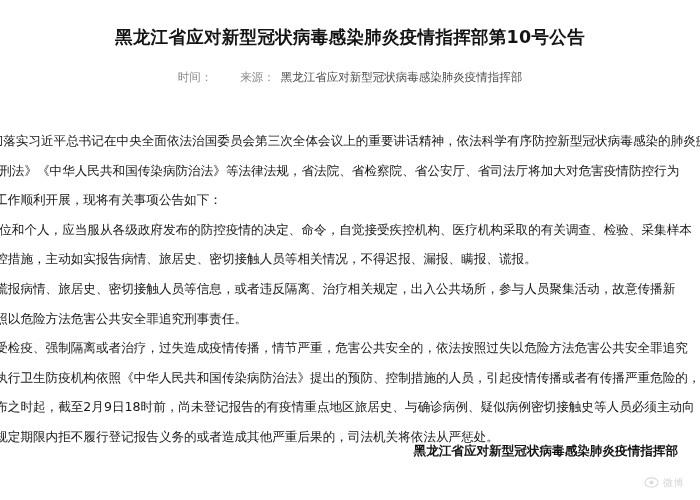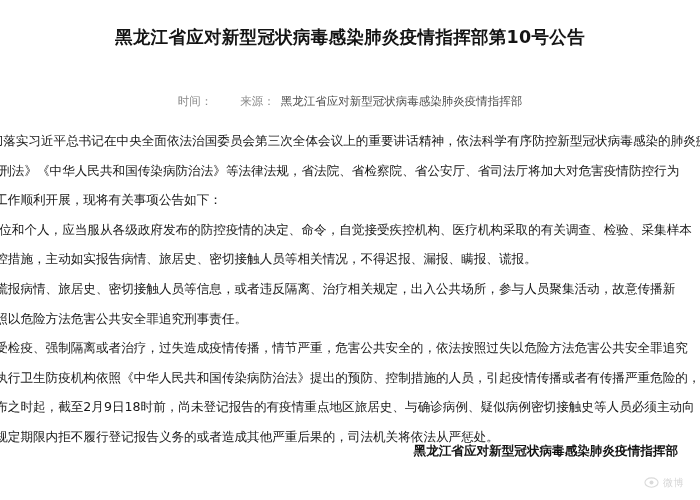--- a/index.html
+++ b/index.html
@@ -37,21 +37,20 @@
     position: absolute;
     top: 70px;
     left: 0;
     width: 700px;
     display: flex;
     justify-content: center;
     align-items: center;
     gap: 28px;
     font-size: 11.5px;
     color: #6e6e6e;
-    margin-top: 24px;
   }
   .meta-block {
     display: flex;
     align-items: center;
     gap: 6px;
     white-space: nowrap;
   }
   .meta-label {
     color: #8a8a8a;
   }

